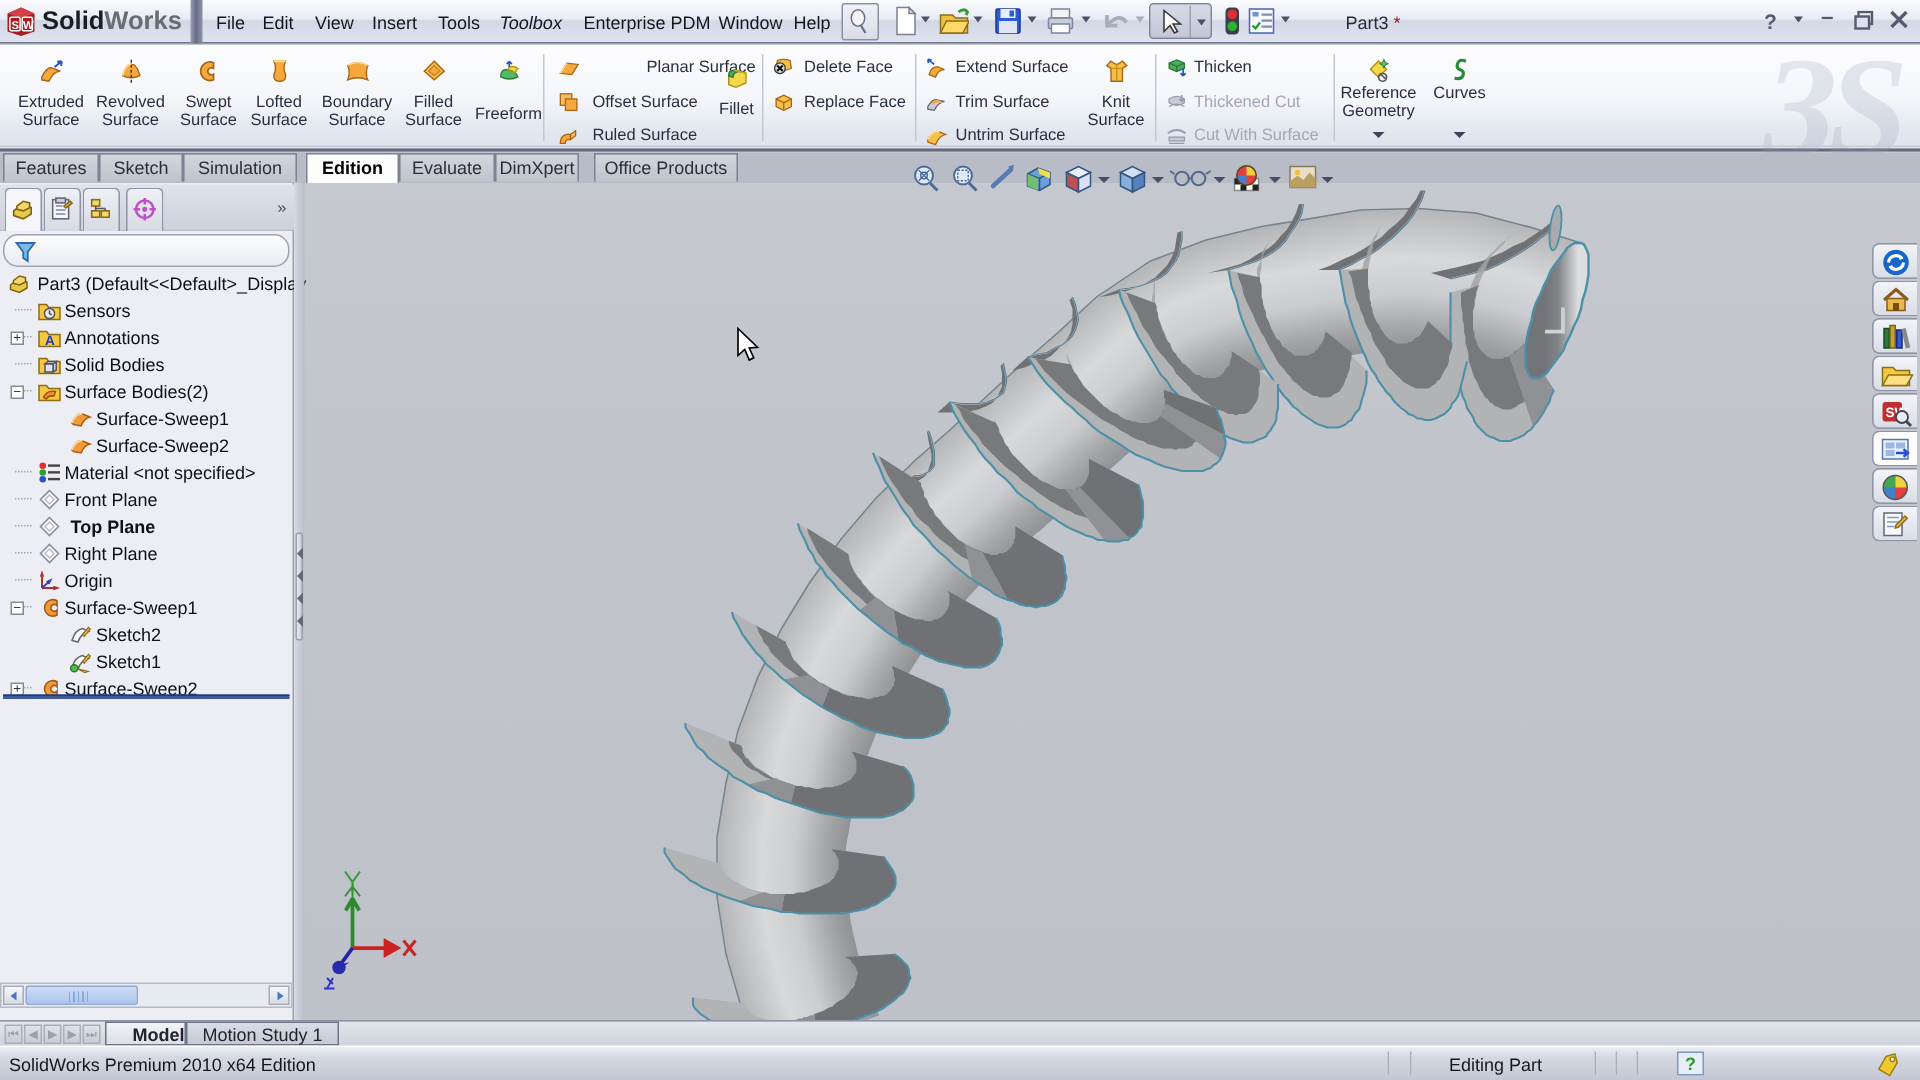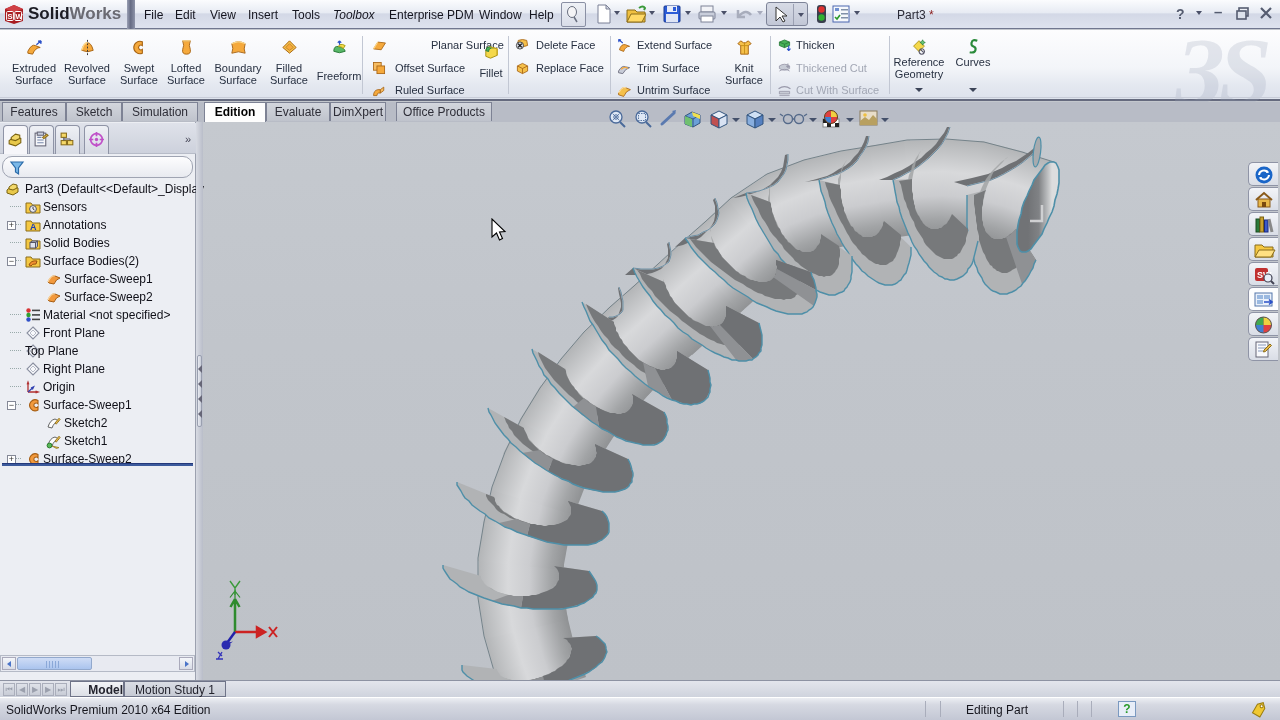--- a/index.html
+++ b/index.html
@@ -822,21 +822,21 @@
               <path d="M8 5 L11 8 L8 11 L5 8 Z" fill="none" stroke="#b8bcc8" stroke-width="1"></path>
             </svg>
 <div class="lbl" style="left:43px;">Front Plane</div>
 </div>
 <div class="trow" style="left:0;top:162px;width:195px;">
 <span style="position:absolute;left:10px;top:8px;width:11px;height:1px;border-top:1px dotted #9aa;"></span>
 <svg style="position:absolute;left:25px;top:1px" width="16" height="16" viewBox="0 0 16 16">
               <path d="M8 2 L14 8 L8 14 L2 8 Z" fill="#f8f9fc" stroke="#8a8fa0" stroke-width="1.1"></path>
               <path d="M8 5 L11 8 L8 11 L5 8 Z" fill="none" stroke="#b8bcc8" stroke-width="1"></path>
             </svg>
-<div class="lbl" style="left:25px;">Top Plane</div>
+<div class="lbl" style="left:47px;font-weight:bold;">Top Plane</div>
 </div>
 <div class="trow" style="left:0;top:180px;width:195px;">
 <span style="position:absolute;left:10px;top:8px;width:11px;height:1px;border-top:1px dotted #9aa;"></span>
 <svg style="position:absolute;left:25px;top:1px" width="16" height="16" viewBox="0 0 16 16">
               <path d="M8 2 L14 8 L8 14 L2 8 Z" fill="#f8f9fc" stroke="#8a8fa0" stroke-width="1.1"></path>
               <path d="M8 5 L11 8 L8 11 L5 8 Z" fill="none" stroke="#b8bcc8" stroke-width="1"></path>
             </svg>
 <div class="lbl" style="left:43px;">Right Plane</div>
 </div>
 <div class="trow" style="left:0;top:198px;width:195px;">

